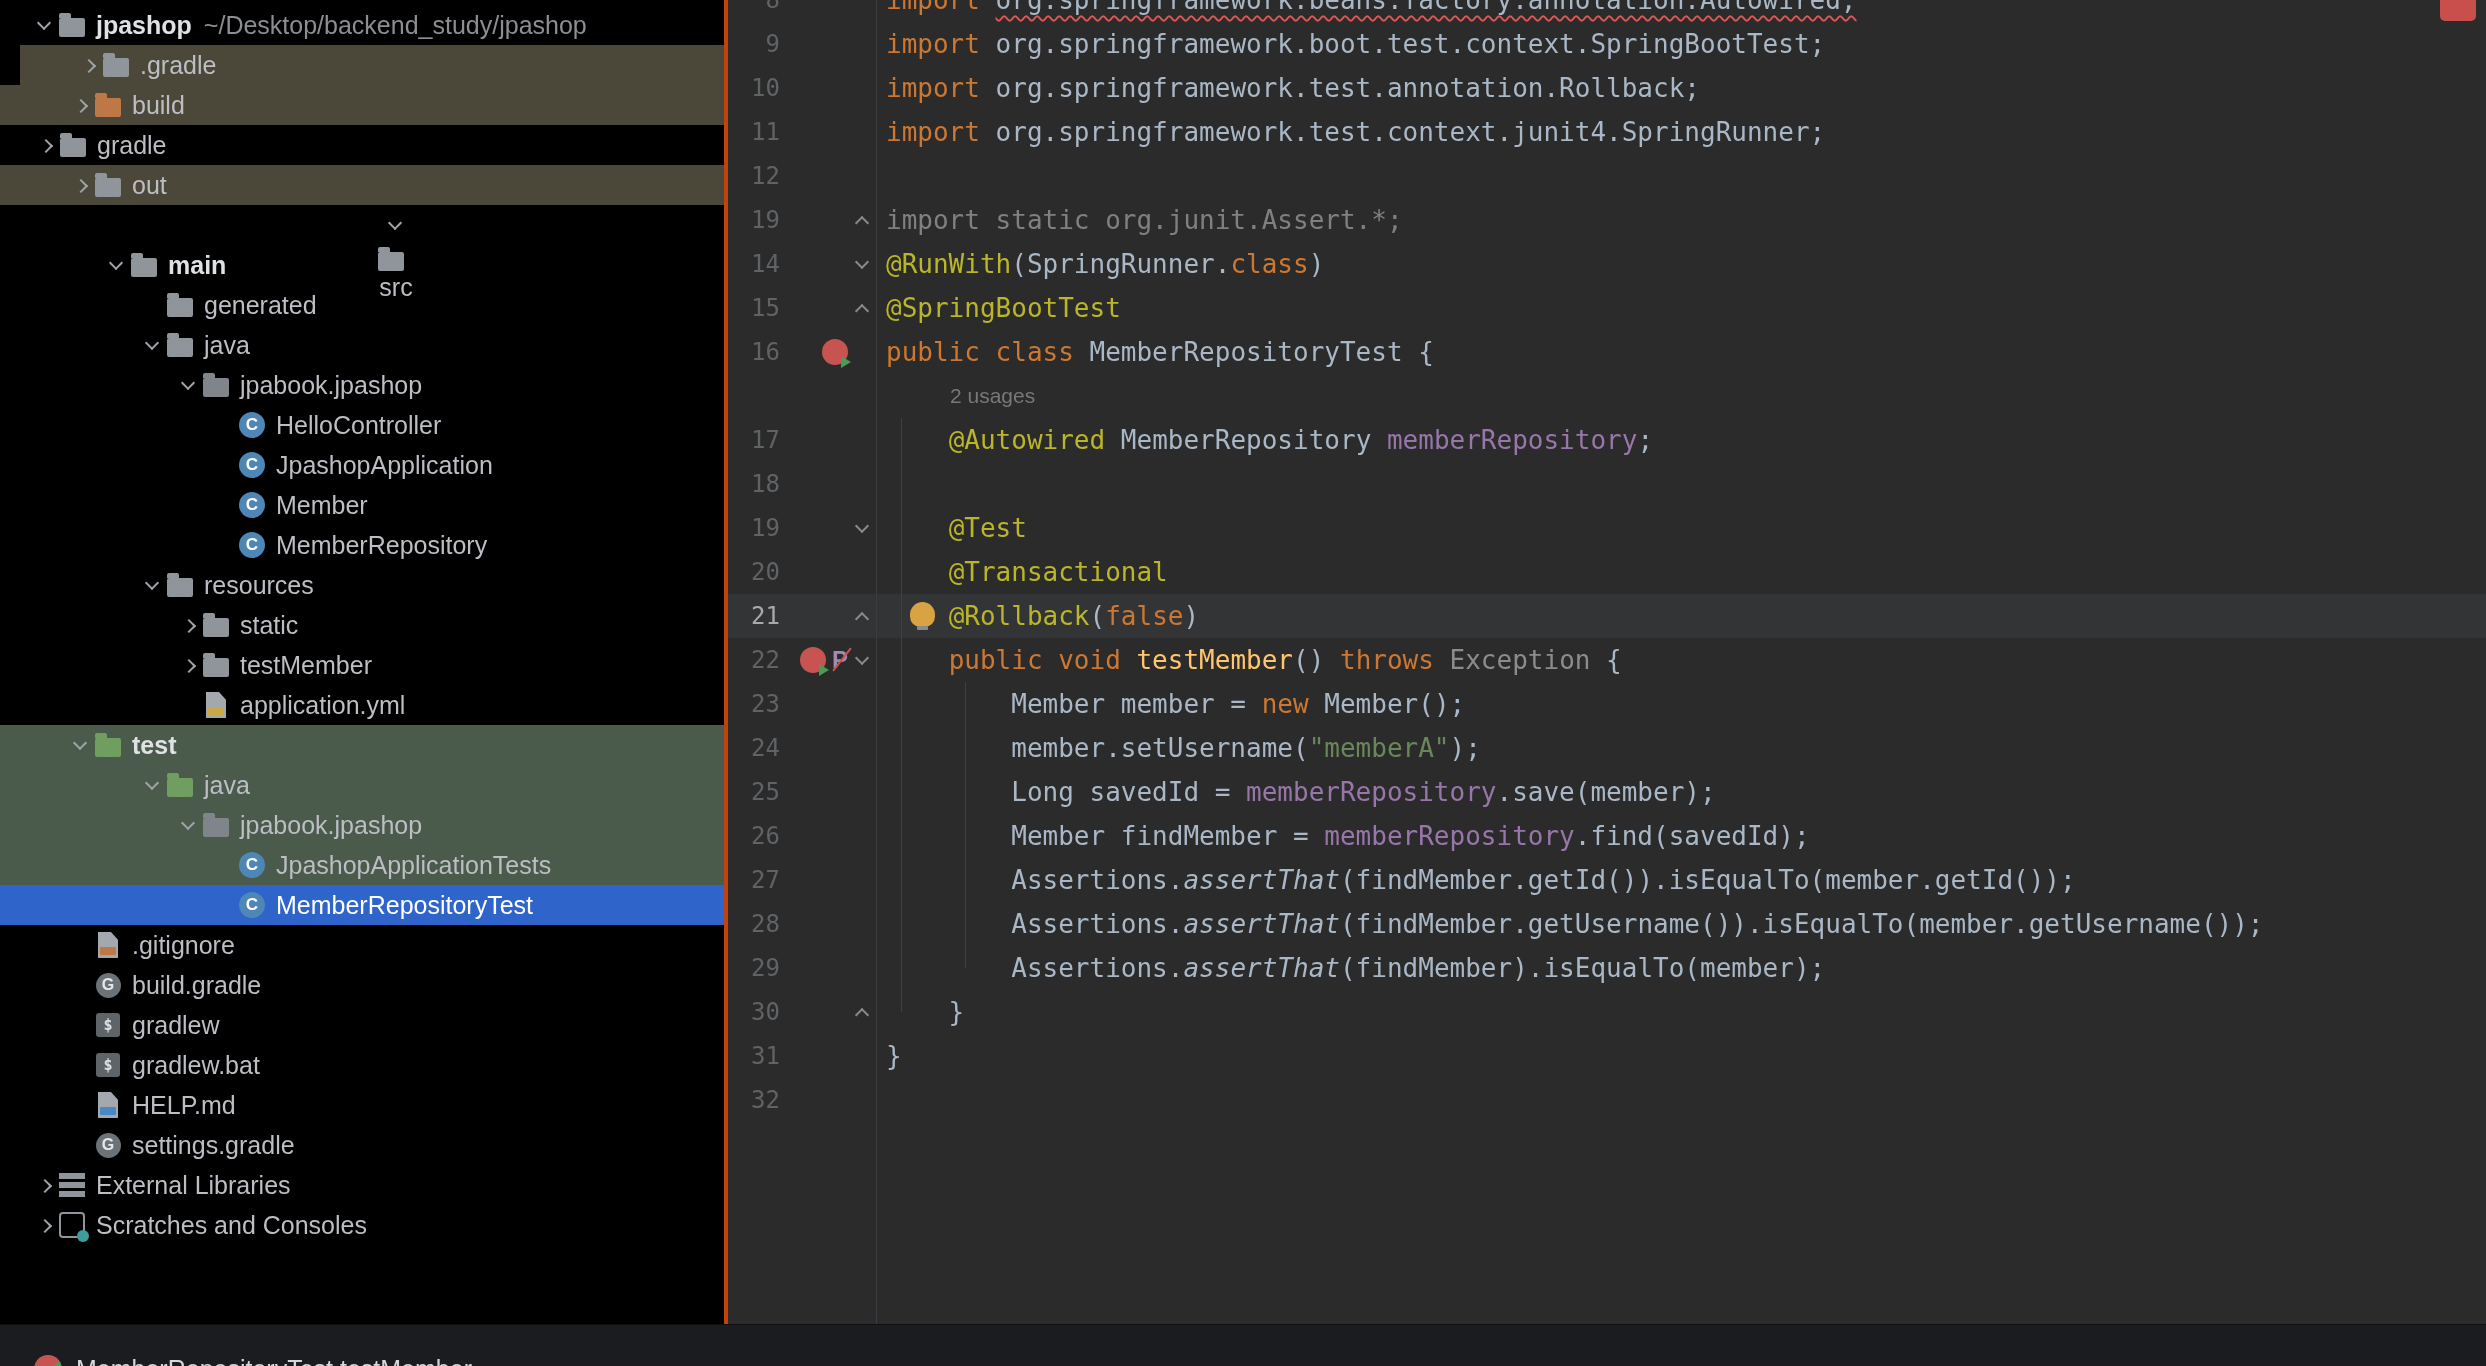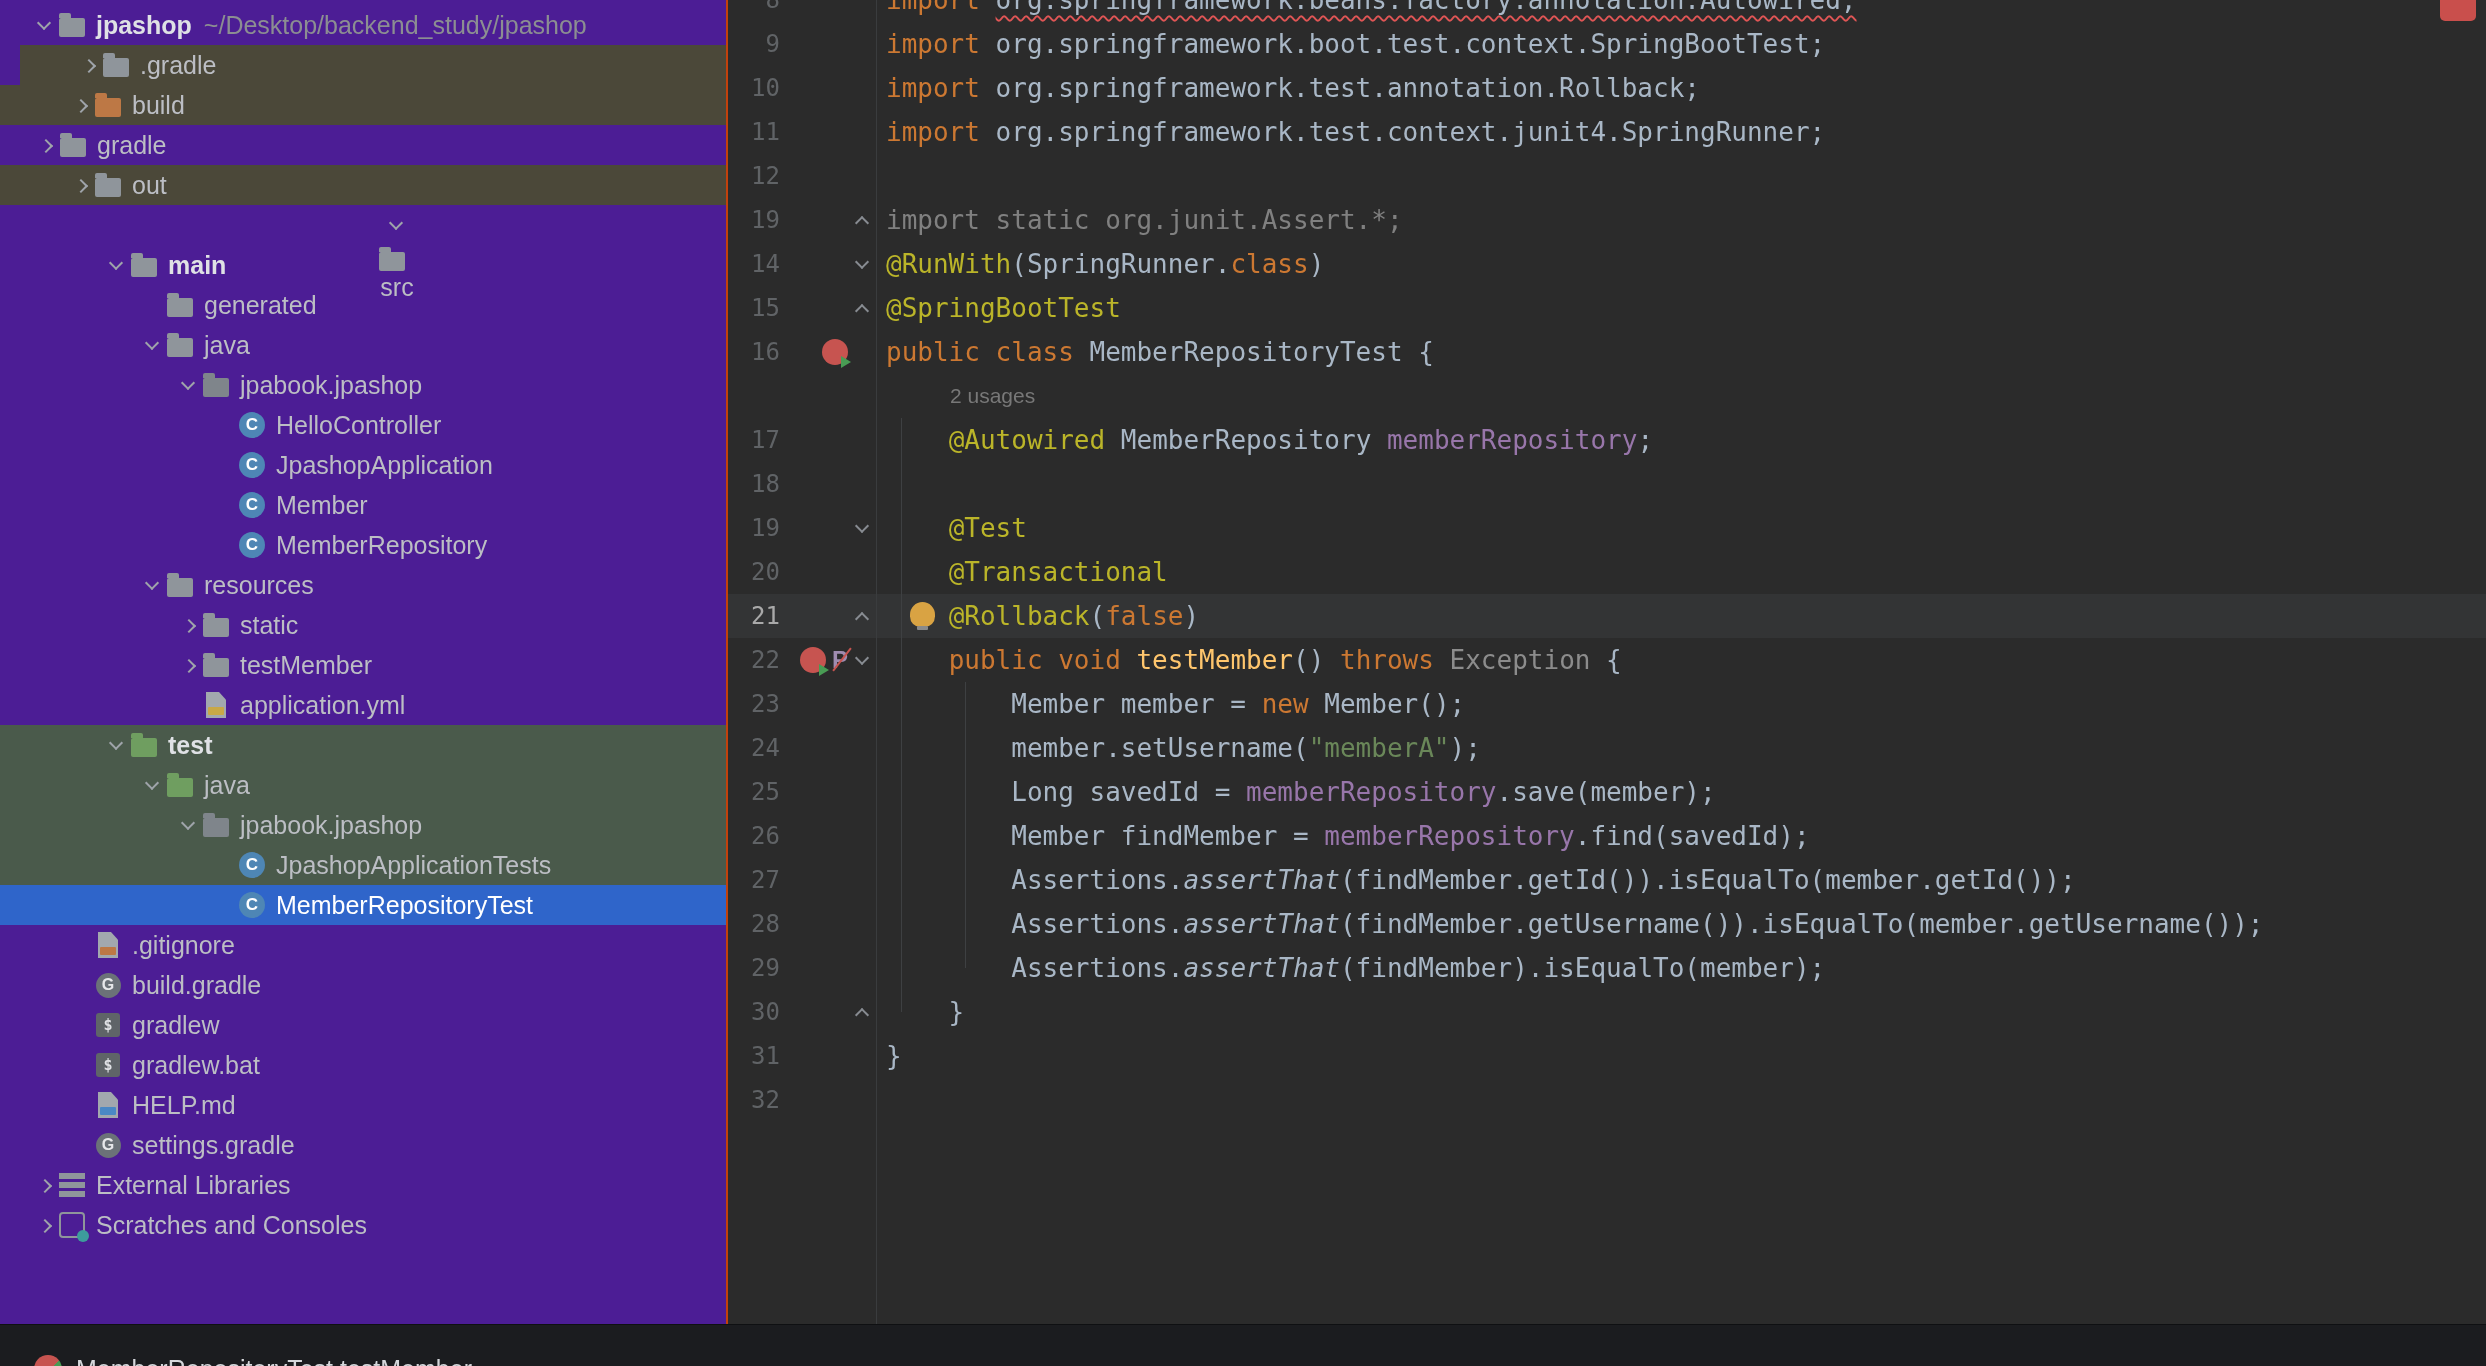--- a/index.html
+++ b/index.html
@@ -5,22 +5,22 @@
   html,body{margin:0;padding:0}
   body{
     width:2486px;height:1366px;overflow:hidden;position:relative;
     background:#2B2B2B;
     font-family:"Liberation Sans",sans-serif;
   }
 
   
   .project-panel{
     position:absolute;left:0;top:0;width:728px;height:1324px;
-    background:#4c1d95;overflow:hidden;padding-top:5px;box-sizing:border-box;
-    border-right:2px solid #c2410c;
+    background:#000000;overflow:hidden;padding-top:5px;box-sizing:border-box;
+    border-right:4px solid #c2410c;
   }
   .trow{
     display:flex;align-items:center;height:40px;font-size:25px;color:#BCBEC4;
     cursor:pointer;white-space:nowrap;
   }
   .trow .lbl{margin-left:0}
   .trow.bold .lbl{font-weight:bold;color:#DFE1E5}
   .bg-brown{background:#4B4839}
   .bg-green{background:#4A5A4B}
   .bg-blue{background:#2F65CA}
@@ -244,21 +244,21 @@
       </div>
       <div class="trow" style="padding-left: 176px;">
         <span class="chev"></span>
         <span class="tico">
           <span class="fileshape">
             <span class="fbadge b-yml"></span>
           </span>
         </span>
         <span class="lbl">application.yml</span>
       </div>
-      <div class="trow bg-green bold" style="padding-left: 104px;">
+      <div class="trow bg-green bold" style="padding-left: 68px;">
         <span class="chev down"></span>
         <span class="tico">
           <span class="fshape c-green"></span>
         </span>
         <span class="lbl">test</span>
       </div>
       <div class="trow bg-green" style="padding-left: 140px;">
         <span class="chev down"></span>
         <span class="tico">
           <span class="fshape c-green"></span>

